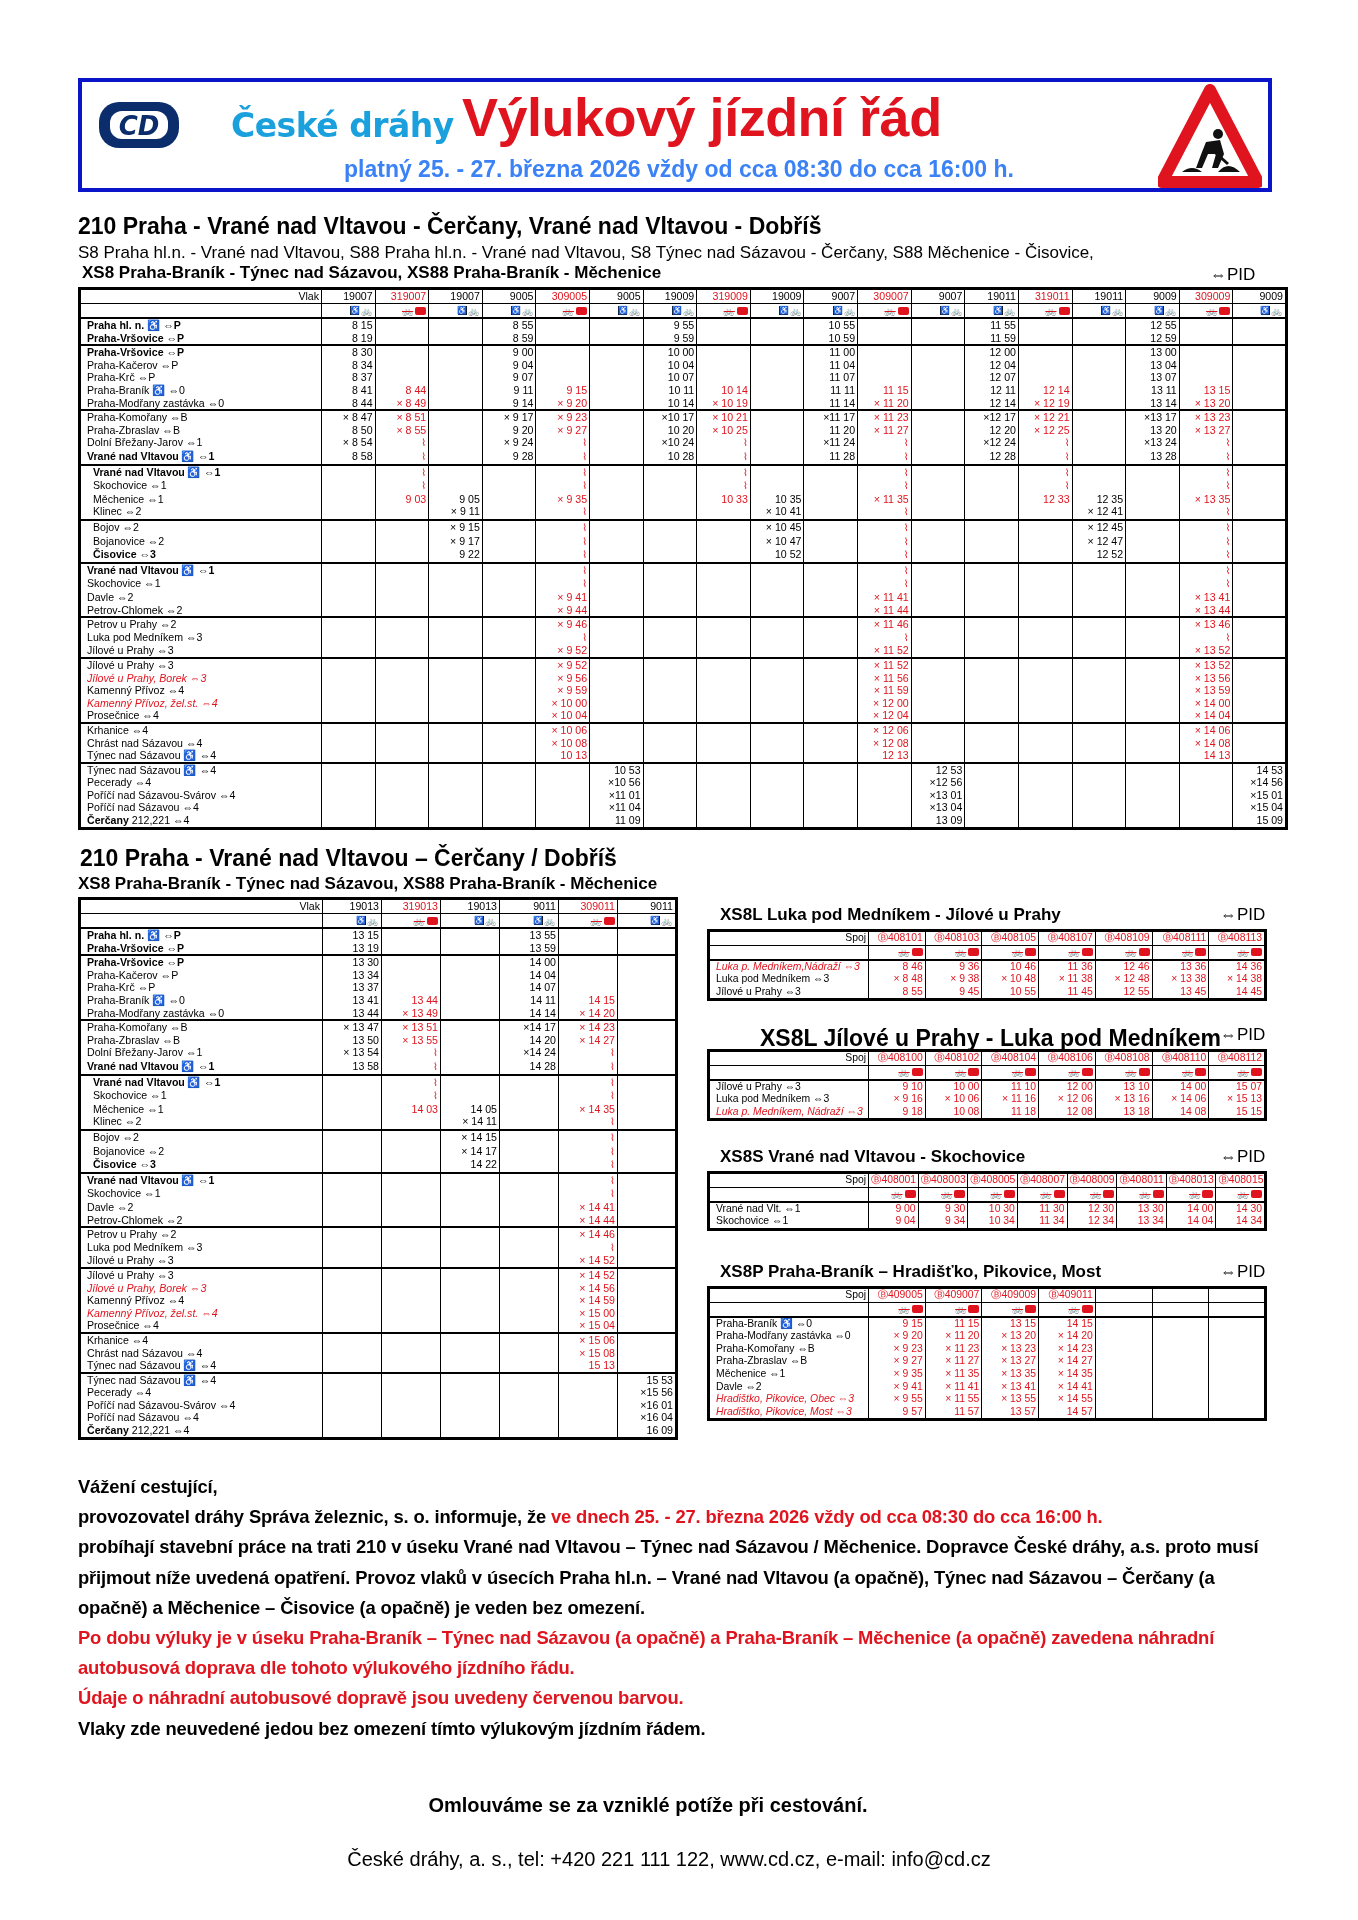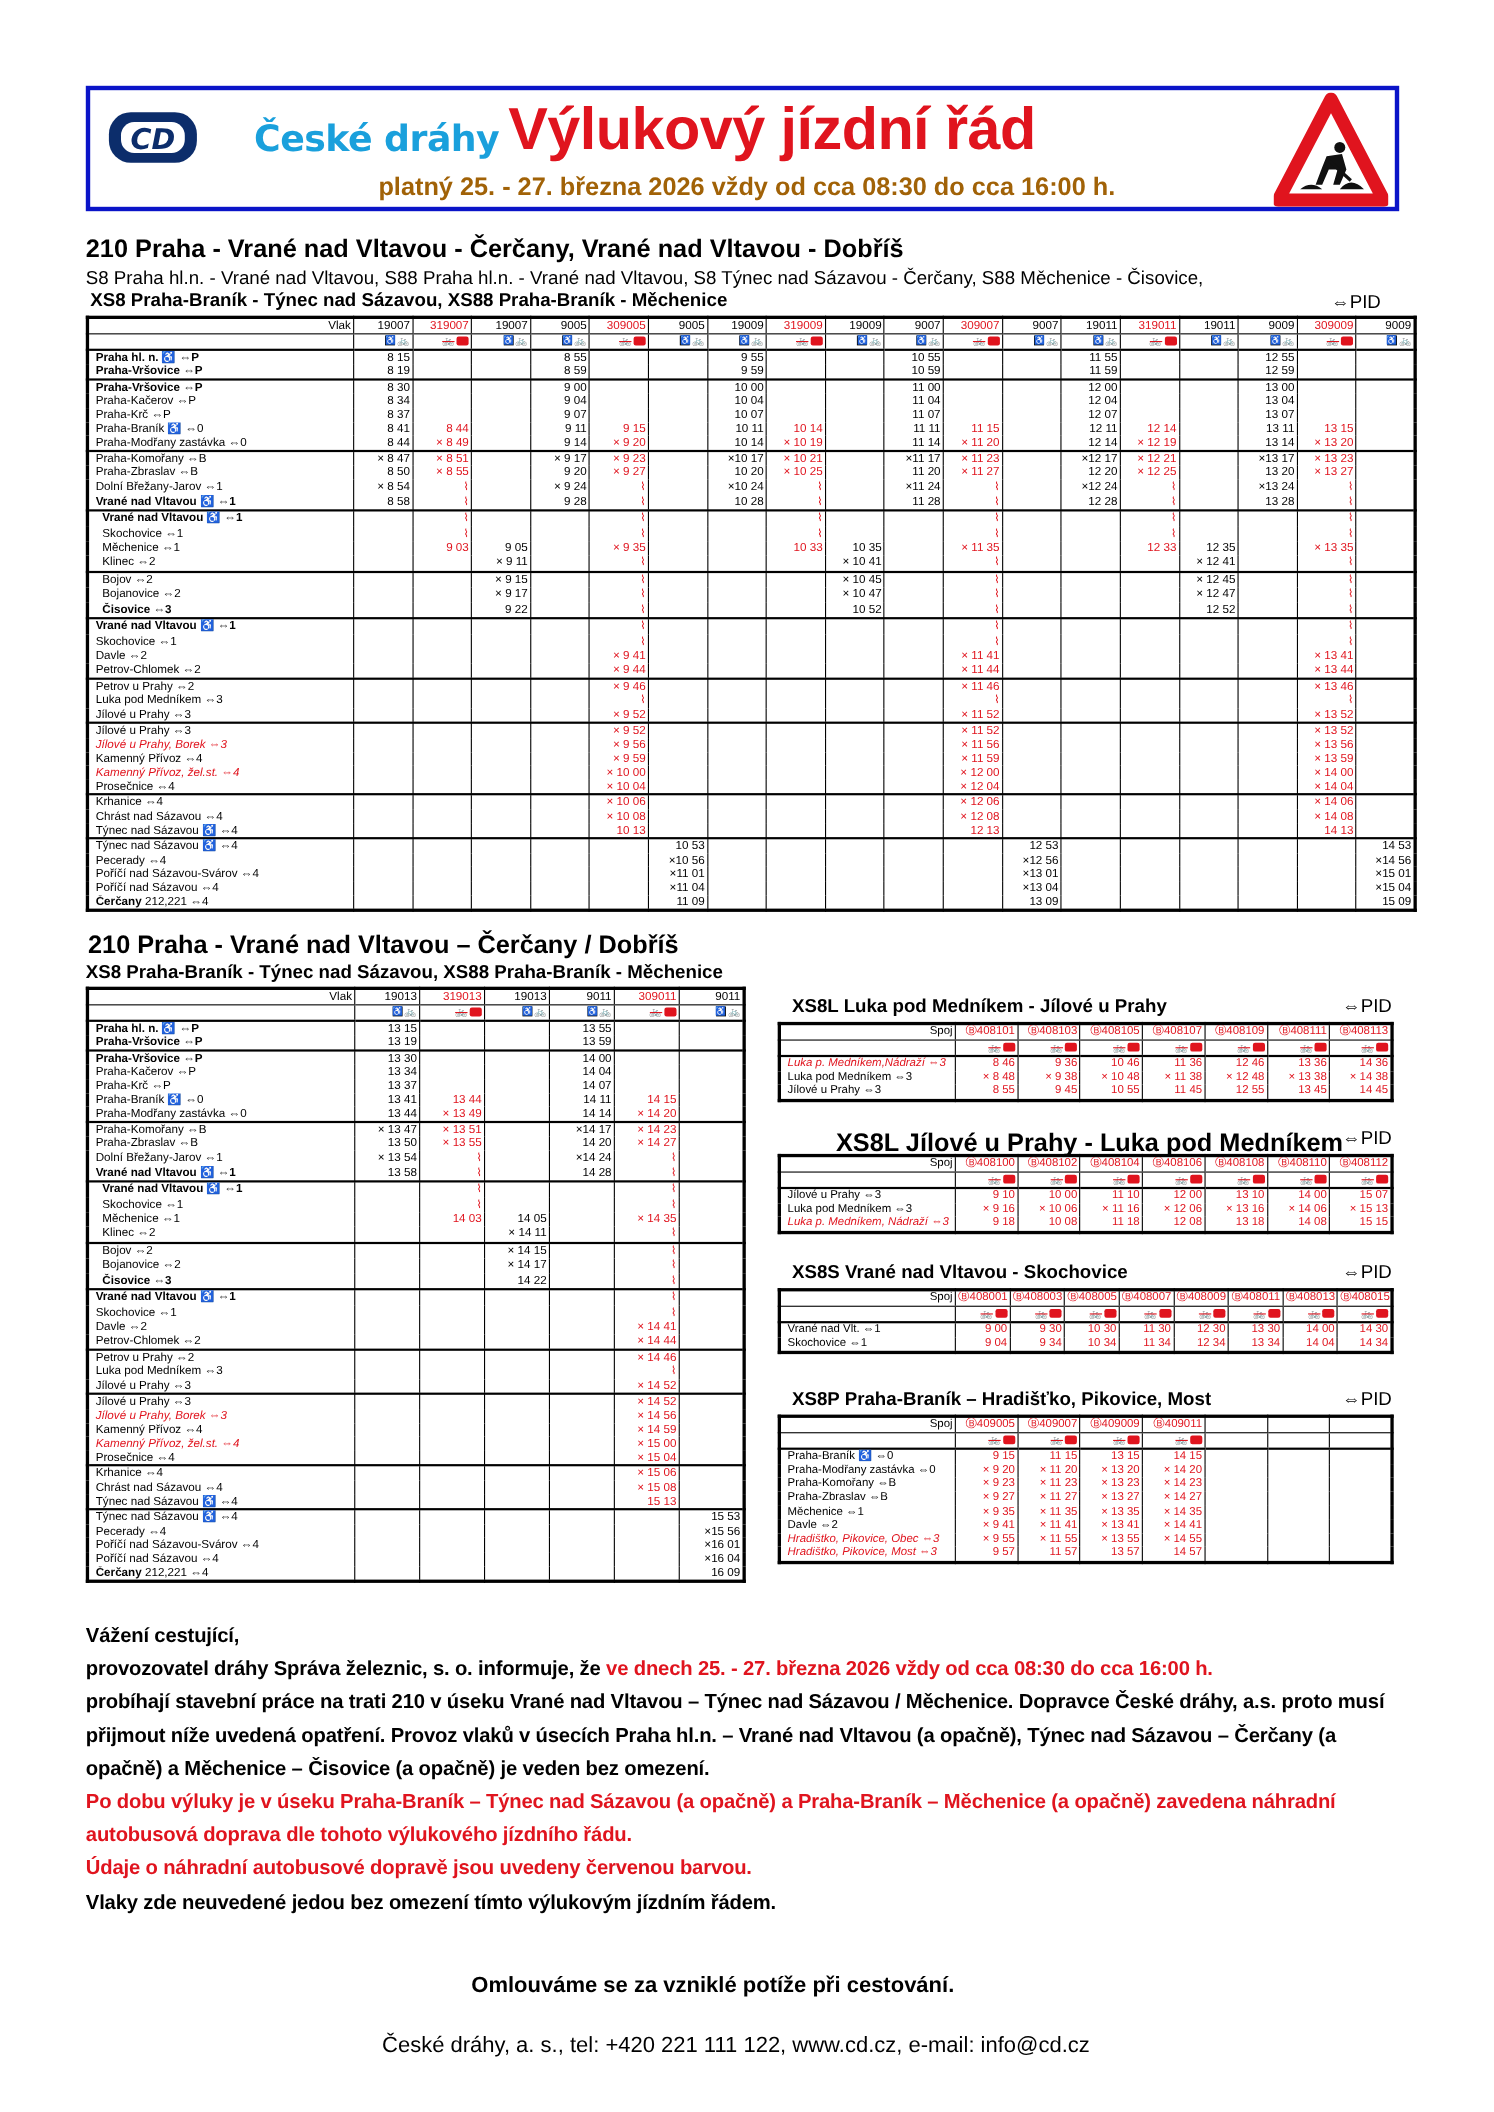--- a/index.html
+++ b/index.html
@@ -4,21 +4,21 @@
 <style>
   html, body { margin: 0; padding: 0; background: #fff; }
   body { width: 1358px; height: 1920px; position: relative; font-family: "Liberation Sans", sans-serif; color: #000; overflow: hidden; }
   .red { color: #e0141e; }
   
   .banner { position: absolute; left: 78px; top: 78px; width: 1194px; height: 114px; border: 4px solid #0a14c8; box-sizing: border-box; }
   .logo { position: absolute; left: 14px; top: 14px; display: flex; align-items: center; gap: 46px; }
   .logo-mark { width: 86px; height: 58px; }
   .logo-text { font-family: "DejaVu Sans", sans-serif; font-weight: bold; font-size: 33px; color: #1aa0dc; margin-left: 3px; letter-spacing: -0.5px; }
   .main-title { position: absolute; left: 380px; top: 4px; font-size: 54px; font-weight: bold; color: #e0141e; letter-spacing: -0.5px; }
-  .validity { position: absolute; left: 262px; top: 74px; font-size: 23px; font-weight: bold; color: #a16207; }
+  .validity { position: absolute; left: 262px; top: 74px; font-size: 23px; font-weight: bold; color: #3b82f6; }
   .sign { position: absolute; right: 6px; top: 2px; width: 104px; height: 104px; }
   
   .sec-title { position: absolute; font-size: 23px; font-weight: bold; }
   .sec-sub { position: absolute; font-size: 17px; }
   .sec-sub2 { position: absolute; font-size: 17px; font-weight: bold; }
   .pid { position: absolute; font-size: 17px; }
   
   table.tt { position: absolute; border-collapse: collapse; border: 3px solid #000; table-layout: fixed; font-size: 10.6px; line-height: 12.6px; }
   table.tt td { border-left: 1.5px solid #000; padding: 0 2px; vertical-align: top; white-space: nowrap; overflow: hidden; }
   table.tt td.st { text-align: left; padding-left: 6px; }

